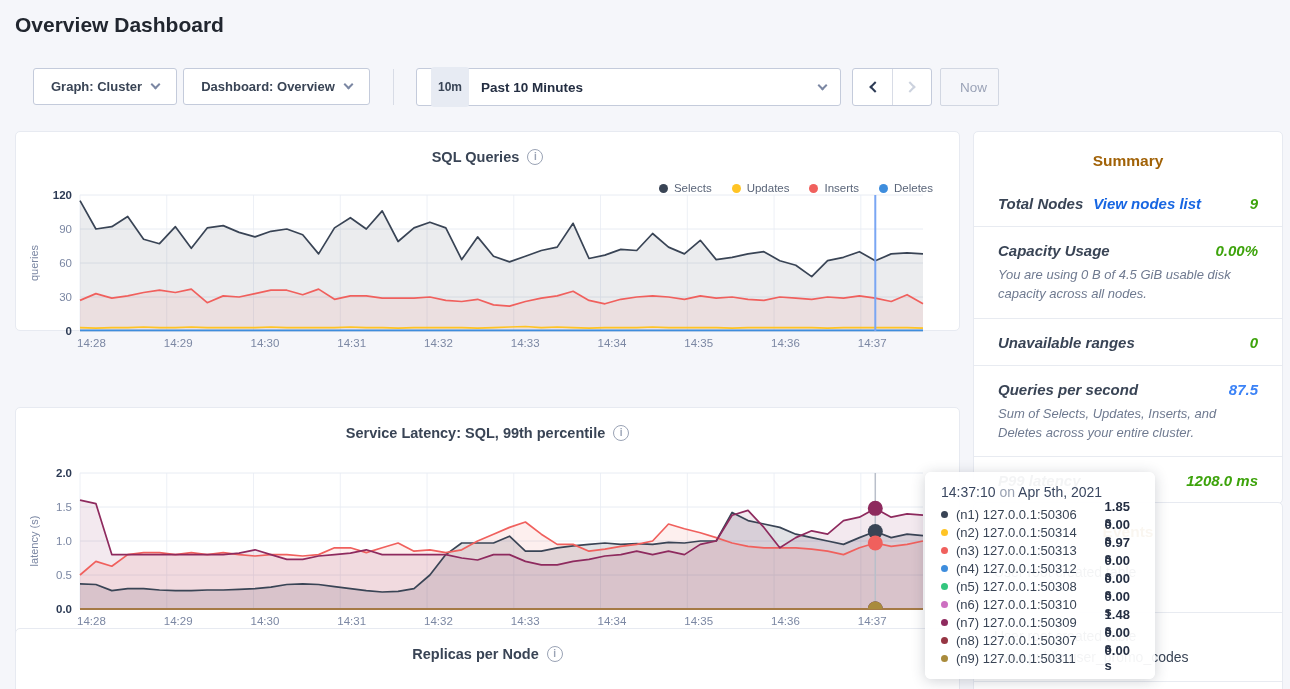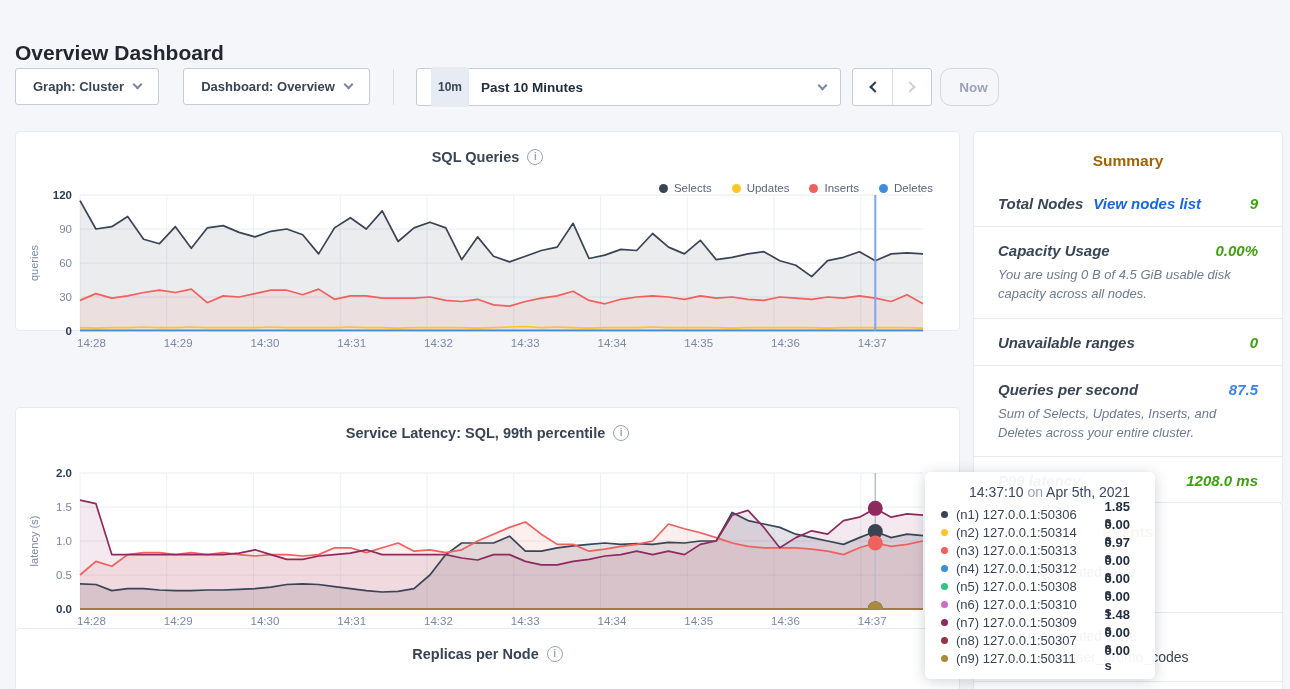--- a/index.html
+++ b/index.html
@@ -1,38 +1,38 @@
 <!DOCTYPE html>
 <html><head>
 <meta charset="utf-8">
 <style>
   * { margin:0; padding:0; box-sizing:border-box; }
   html,body { width:1290px; height:689px; overflow:hidden; }
   body { background:#f5f6fa; font-family:"Liberation Sans","DejaVu Sans",sans-serif; color:#394455; position:relative; }
 
-  .page-title { position:absolute; left:15px; top:13px; font-size:21px; font-weight:600; color:#21262f;margin-top:28px; }
+  .page-title { position:absolute; left:15px; top:13px; font-size:21px; font-weight:600; color:#21262f; }
 
   
   .toolbar-btn { position:absolute; top:68px; height:37px; background:#fff; border:1px solid #c4cbdb; border-radius:3px;
     display:flex; align-items:center; justify-content:center; gap:10px; font-size:13px; font-weight:700; color:#394455; cursor:pointer; }
   .divider-v { position:absolute; left:393px; top:69px; width:1px; height:36px; background:#d8dce6; }
   .time-select { position:absolute; left:416px; top:68px; width:425px; height:38px; background:#fff; border:1px solid #c4cbdb;
     border-radius:3px; display:flex; align-items:center; padding:0 14px; gap:12px; cursor:pointer; }
   .time-badge { background:#e7ebf3; color:#394455; font-size:12px; font-weight:700; border-radius:3px; padding:13px 7px; }
   .time-label { font-size:13.5px; font-weight:700; color:#242e42; }
   .chev { width:7px; height:7px; border-right:2px solid #7b87a3; border-bottom:2px solid #7b87a3; display:inline-block; }
   .chev-down { transform:rotate(45deg); margin-top:-4px; }
   .time-select .chev-down { margin-left:auto; }
   .arrow-group { position:absolute; left:852px; top:68px; height:38px; display:flex; background:#fff; border:1px solid #c4cbdb; border-radius:3px; overflow:hidden; }
   .arrow-btn { width:39px; display:flex; align-items:center; justify-content:center; cursor:pointer; }
   .arrow-btn + .arrow-btn { border-left:1px solid #d8dce6; }
   .chev-left  { width:8px; height:8px; border-right:2.5px solid #2c3a54; border-bottom:2.5px solid #2c3a54; transform:rotate(135deg); margin-left:4px; }
   .chev-right { width:8px; height:8px; border-right:2.5px solid #ccd2de; border-bottom:2.5px solid #ccd2de; transform:rotate(-45deg); margin-right:4px; }
-  .now-btn { position:absolute; left:940px; top:68px; width:59px; height:38px; border:1px solid #d2d7e2; border-radius:11px;
-    background:transparent; font-size:13.5px; font-weight:700; color:#9ba3b7; font-family:inherit;padding-left:8px; }
+  .now-btn { position:absolute; left:940px; top:68px; width:59px; height:38px; border:1px solid #d2d7e2; border-radius:2px;
+    background:transparent; font-size:13.5px; font-weight:400; color:#9ba3b7; font-family:inherit;padding-left:8px; }
 
   .card { position:absolute; background:#fff; border:1px solid #e7eaf1; border-radius:5px; }
   .chart-card-title { display:flex; align-items:center; justify-content:center; gap:8px; padding-top:17px; font-size:14.5px; font-weight:700; color:#394455; }
   .info-icon { width:16px; height:16px; border:1px solid #9aa3b5; border-radius:50%; color:#9aa3b5; font-size:10px; line-height:14px;
     text-align:center; font-style:normal; display:inline-block; cursor:default; }
 
   .legend { position:absolute; right:26px; top:50px; display:flex; gap:20px; }
   .legend-item { display:flex; align-items:center; gap:6px; font-size:11.5px; color:#5a6579; cursor:pointer; }
   .legend-dot { width:9px; height:9px; border-radius:50%; display:inline-block; }
 
@@ -47,33 +47,33 @@
   .sum-label { font-size:15px; font-weight:700; color:#394455; }
   .sum-link { font-size:15px; font-weight:700; margin-left:10px; text-decoration:none; }
   .sum-value { margin-left:auto; font-size:15px; font-weight:700; }
   .sum-desc { margin-top:7px; font-size:13px; line-height:1.45; color:#6f7a90; }
 
   .event-item { padding:13px 20px; font-size:14px; line-height:1.5; color:#394455; min-height:64px; border-bottom:1px solid #e8ebf1; }
 
   
   .tooltip { position:absolute; left:925px; top:472px; width:230px; background:rgba(255,255,255,0.94); border-radius:6px;
     box-shadow:0 2px 14px rgba(40,50,70,0.22); padding:12px 16px 12px 16px; z-index:50; }
-  .tt-head { font-size:14px; color:#3a4760; margin-bottom:5px;margin-left:28px; }
+  .tt-head { font-size:14px; color:#3a4760; margin-bottom:5px; }
   .tt-on { color:#9aa2b2; }
   .tt-row { display:flex; align-items:center; height:18px; font-size:13px; color:#394455; }
   .tt-dot { width:7px; height:7px; border-radius:50%; margin-right:8px; flex:none; }
   .tt-node { width:156px; }
   .tt-val { font-weight:700; color:#242e42; }
 </style>
 </head>
 <body>
 
 <h1 class="page-title">Overview Dashboard</h1>
 
-<div class="toolbar-btn" style="left:15px;width:144px;justify-content:center;">
+<div class="toolbar-btn" style="left:33px;width:144px;justify-content:center;">
   <span>Graph: Cluster</span>
   <span class="chev chev-down"></span>
 </div>
 <div class="toolbar-btn" style="left:183px;width:187px;">
   <span>Dashboard: Overview</span>
   <span class="chev chev-down"></span>
 </div>
 <div class="divider-v"></div>
 <div class="time-select">
   <span class="time-badge">10m</span>

